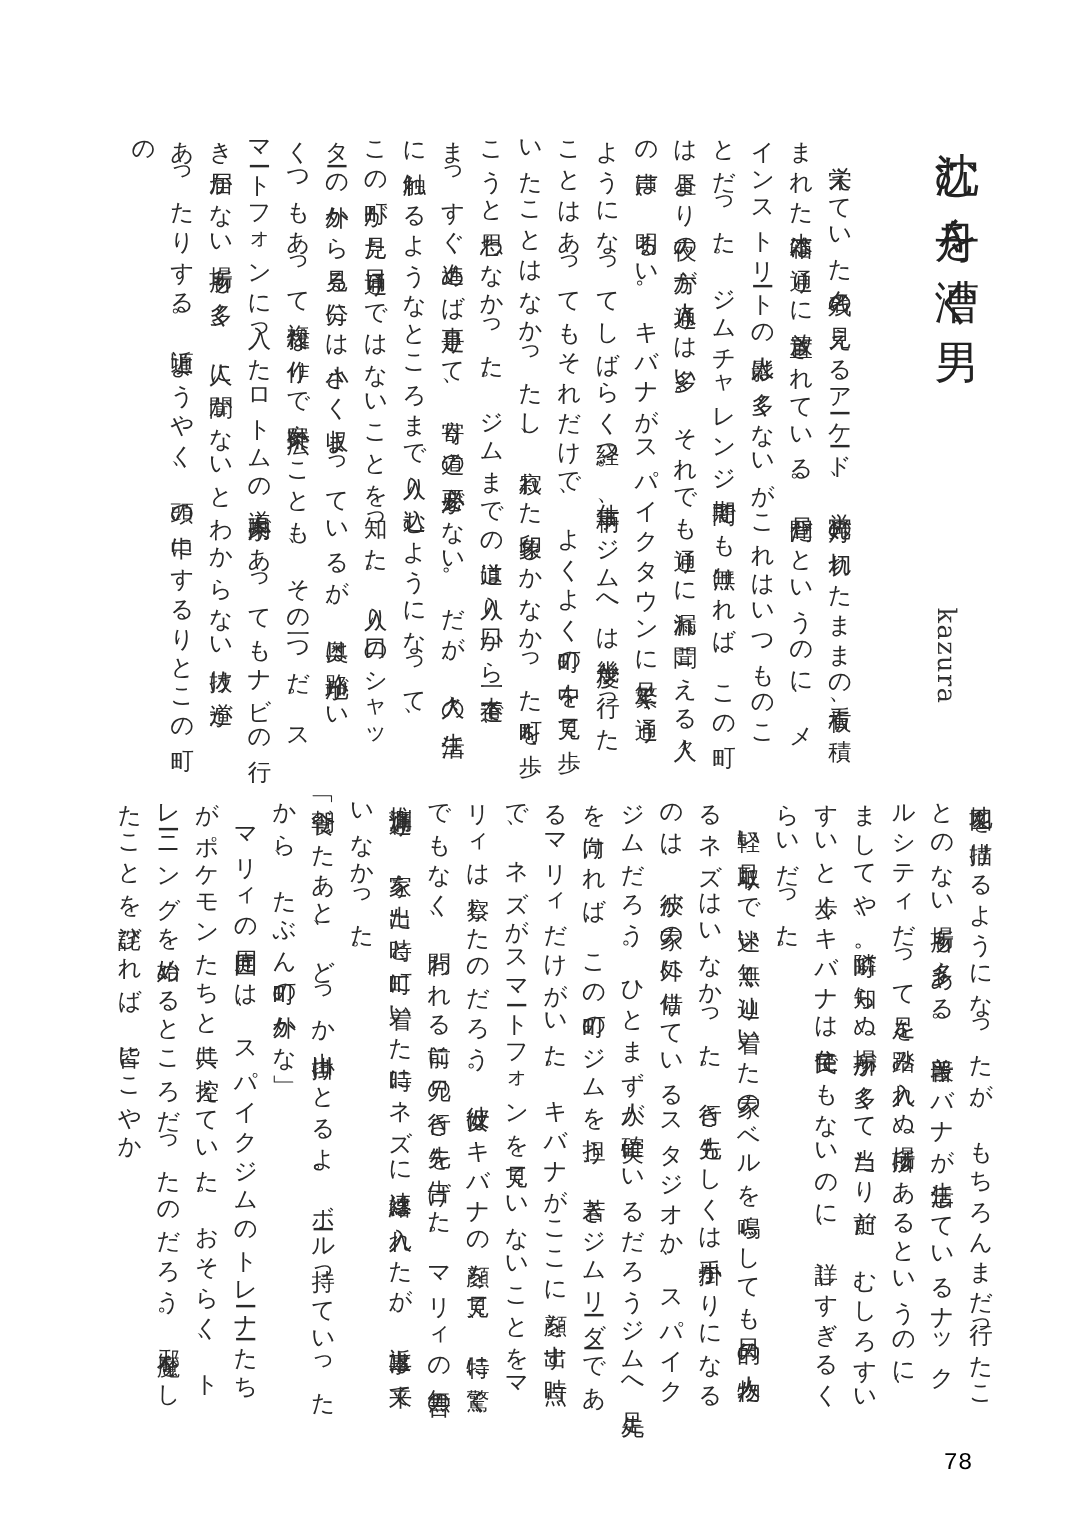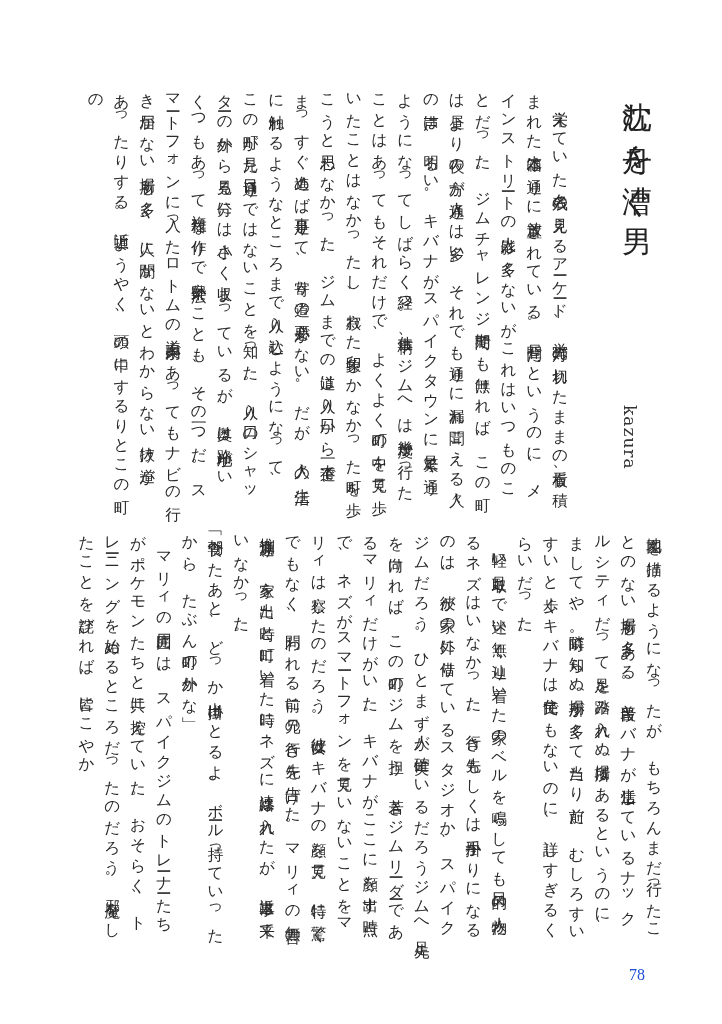--- a/index.html
+++ b/index.html
@@ -16,22 +16,22 @@
   }
   .block {
     position: absolute; writing-mode: vertical-rl;
     font-size: 15.6px; line-height: 25.8px; letter-spacing: 2.2px;
   }
   .block p { margin: 0; }
   .upper { right: 150px; top: 83px; height: 415px; }
   .lower { right: 56px; top: 525px; height: 415px; }
   .indent { text-indent: 1em; }
   .page-num {
-    position: absolute; left: 629px; top: 966px; font-size: 16px; color: #1d4ed8;
-    font-family: Liberation Serif, serif;
+    position: absolute; left: 629px; top: 966px; font-size: 16px; color: #000000;
+    font-family: Liberation Mono, monospace;
   }
 </style>
 </head>
 <body>
 
 <div class="title">沈む舟を漕ぐ男</div>
 <div class="author">kazura</div>
 
 <div class="block upper">
   <p class="indent">栄えていた名残の見えるアーケード、蛍光灯の切れたままの看板、積まれた木箱は通りに放置されている。昼間だというのに、メインストリートの人影は多くないがこれはいつものことだった。ジムチャレンジ期間でも無ければ、この町は昼より夜の方が人通りは多い。それでも通りに漏れ聞こえる人々の声は、明るい。キバナがスパイクタウンに足繁く通うようになってしばらく経つ。仕事柄、ジムへは幾度か行ったことはあってもそれだけで、よくよく町の中を見て歩いたことはなかったし、寂れた印象しかなかった町を歩こうと思わなかった。ジムまでの道は入り口から一本道で、まっすぐ進めば事足りて、寄り道の必要がない。だが、人々の生活に触れるようなところまで入り込むようになって、この町が見た目通りではないことを知った。入り口のシャッターの外から見る分には小さく収まっているが、奥は路地がいくつもあって複雑な作りで案外広いことも、その一つだ。スマートフォンに入ったロトムの道案内があってもナビの行き届かない場所も多く、人に聞かないとわからない抜け道があったりする。近頃ようやく、頭の中にするりとこの町の</p>

